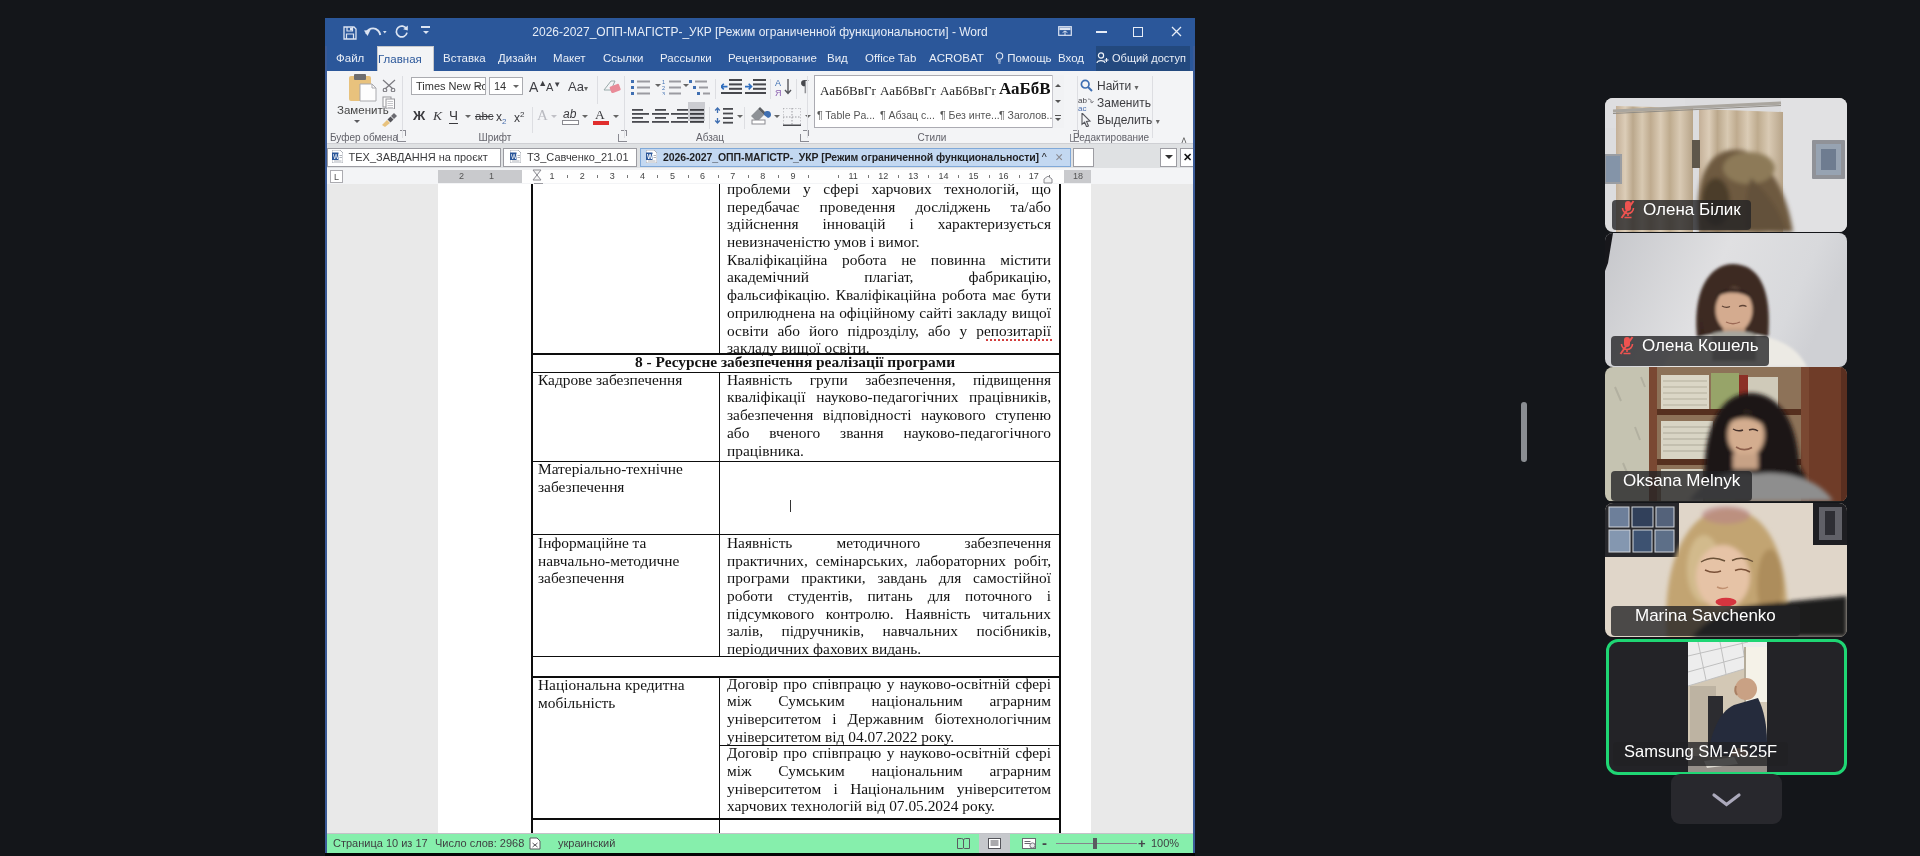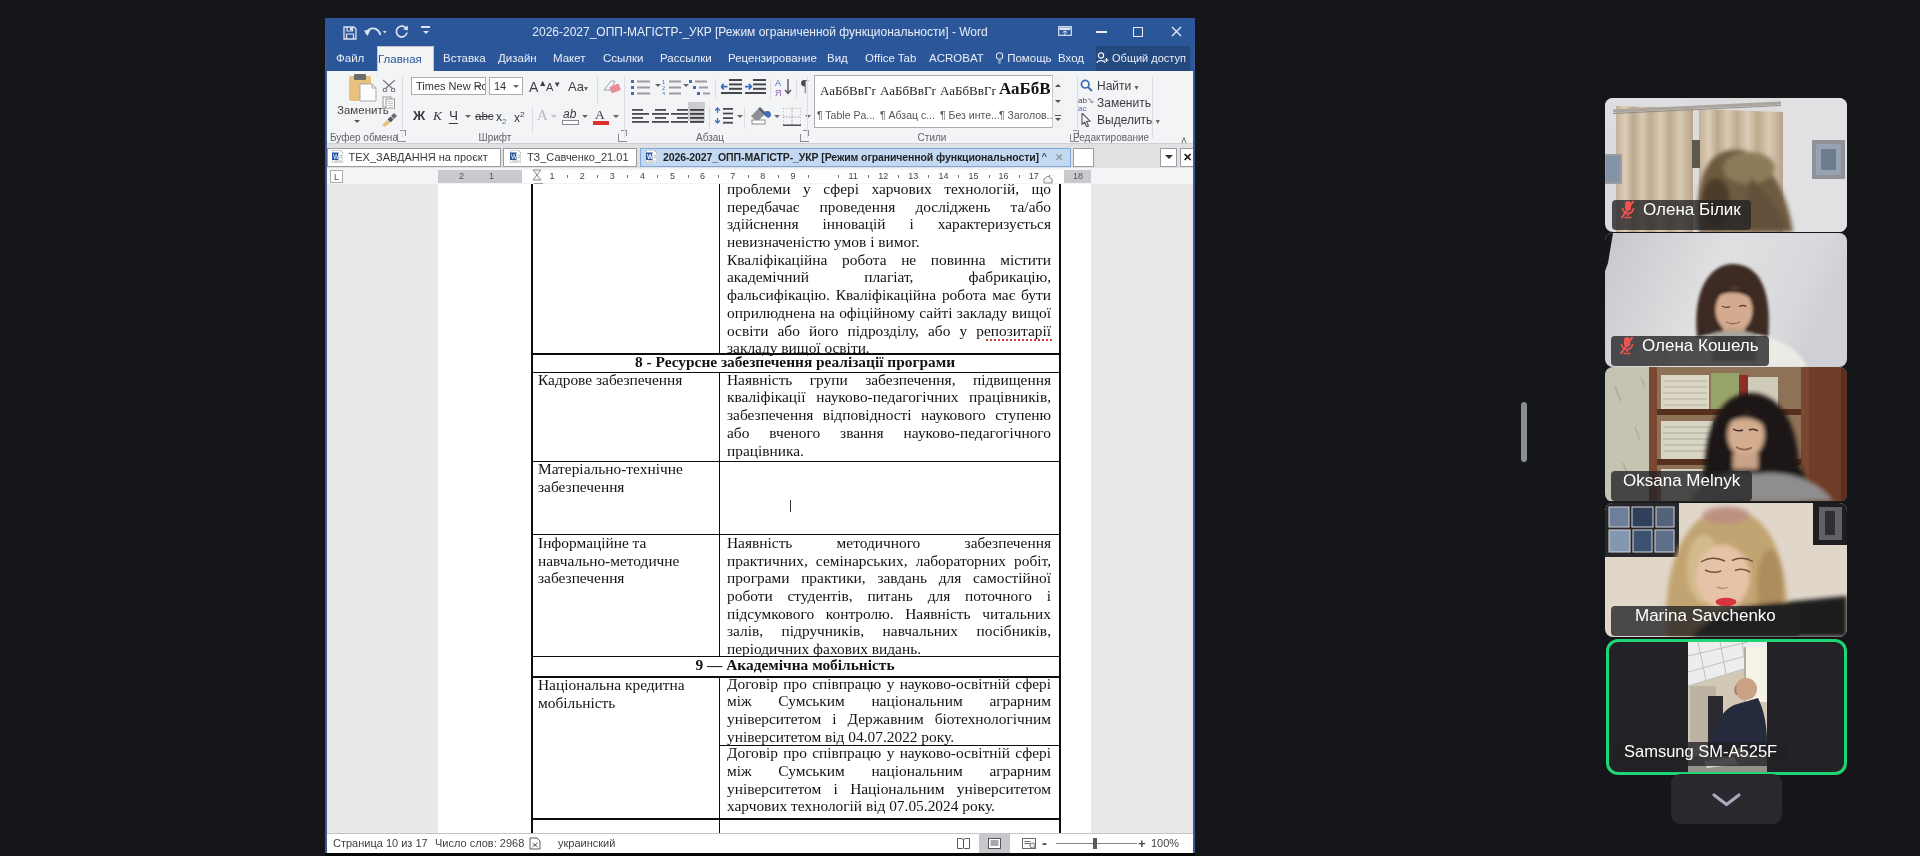--- a/index.html
+++ b/index.html
@@ -10,21 +10,21 @@
 #ribbon{left:325px;top:71px;width:870px;height:73px;background:#f3f4f6;border-bottom:1px solid #cfd0d4}
 .sep{position:absolute;width:1px;background:#dddee2}
 .glbl{position:absolute;font-size:10px;color:#62626a;text-align:center;top:61px;height:11px;line-height:11px;white-space:nowrap}
 .dlx{position:absolute;width:9px;height:8px;border-left:1px solid #8a8a92;border-bottom:1px solid #8a8a92}
 .dlx:after{content:"";position:absolute;left:2px;top:-4px;width:5px;height:5px;border-right:1px solid #8a8a92;border-top:1px solid #8a8a92}
 #tabbar{left:325px;top:144px;width:870px;height:24px;background:#dfe1e3}
 .dtab{position:absolute;top:4px;height:19px;background:#fff;border:1px solid #9c9ca2;font-size:11px;color:#3a3a3c;line-height:17px;white-space:nowrap;overflow:hidden}
 #ruler{left:325px;top:168px;width:870px;height:16px;background:#f3f4f6}
 #doc{left:325px;top:184px;width:870px;height:649px;background:#e9e9e9;overflow:hidden}
 #page{position:absolute;left:113px;top:0;width:653px;height:649px;background:#fff}
-#status{left:325px;top:833px;width:870px;height:20px;background:#ffffff;border-top:1px solid #c3c3c8}
+#status{left:325px;top:833px;width:870px;height:20px;background:#86efac;border-top:1px solid #c3c3c8}
 #bstrip{left:325px;top:853px;width:870px;height:3px;background:#050505}
 .st{position:absolute;top:0;height:19px;line-height:19px;font-size:11px;color:#3f3f42;white-space:nowrap}
 
 .cell{position:absolute;overflow:visible}
 .ln{white-space:nowrap;text-align:justify;text-align-last:justify;font-family:"Liberation Serif",serif;font-size:15.4px;color:#131313;height:17.7px;line-height:17.7px}
 .lf{text-align-last:left}
 .hline{position:absolute;background:#0d0d0d;height:1.6px}
 .vline{position:absolute;background:#0d0d0d;width:1.6px}
 
 .thumb{position:absolute;left:1605px;width:242px;height:134px;border-radius:8px;overflow:hidden;background:#222}
@@ -423,21 +423,20 @@
     </div>
     <div class="cell" style="left:402px;top:350px;width:324px">
       <div class="ln">Наявність методичного забезпечення</div>
       <div class="ln">практичних, семінарських, лабораторних робіт,</div>
       <div class="ln">програми практики, завдань для самостійної</div>
       <div class="ln">роботи студентів, питань для поточного і</div>
       <div class="ln">підсумкового контролю. Наявність читальних</div>
       <div class="ln">залів, підручників, навчальних посібників,</div>
       <div class="ln lf">періодичних фахових видань.</div>
     </div>
-    <div class="cell" style="left:206px;top:472px;width:528px;text-align:center;font-family:'Liberation Serif',serif;font-size:15.4px;font-weight:bold;color:#131313">9 — Академічна мобільність</div>
     <div class="cell" style="left:213px;top:492.1px;width:180px">
       <div class="ln lf">Національна кредитна</div>
       <div class="ln lf">мобільність</div>
     </div>
     <div class="cell" style="left:402px;top:490.8px;width:324px">
       <div class="ln">Договір про співпрацю у науково-освітній сфері</div>
       <div class="ln">між Сумським національним аграрним</div>
       <div class="ln">університетом і Державним біотехнологічним</div>
       <div class="ln lf">університетом від 04.07.2022 року.</div>
     </div>

